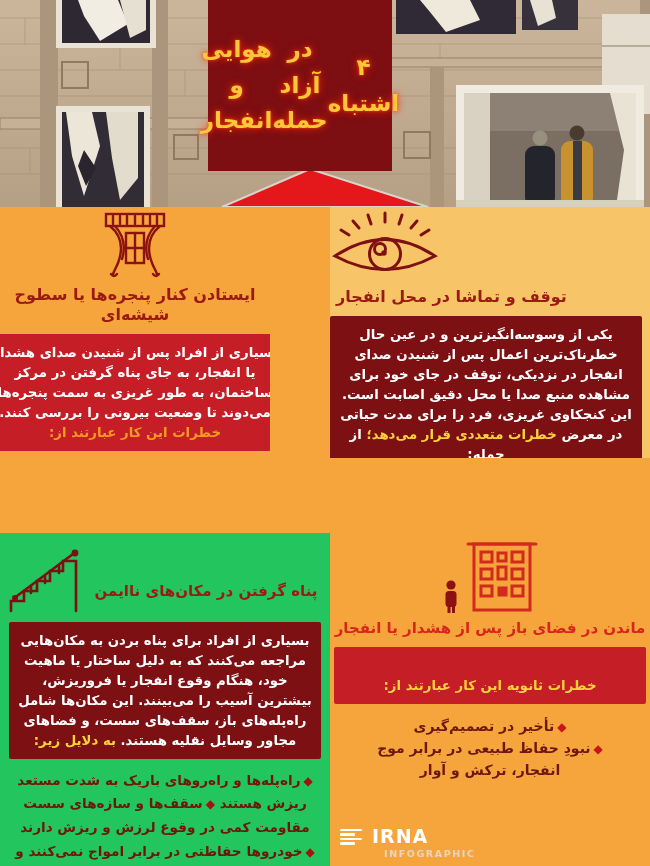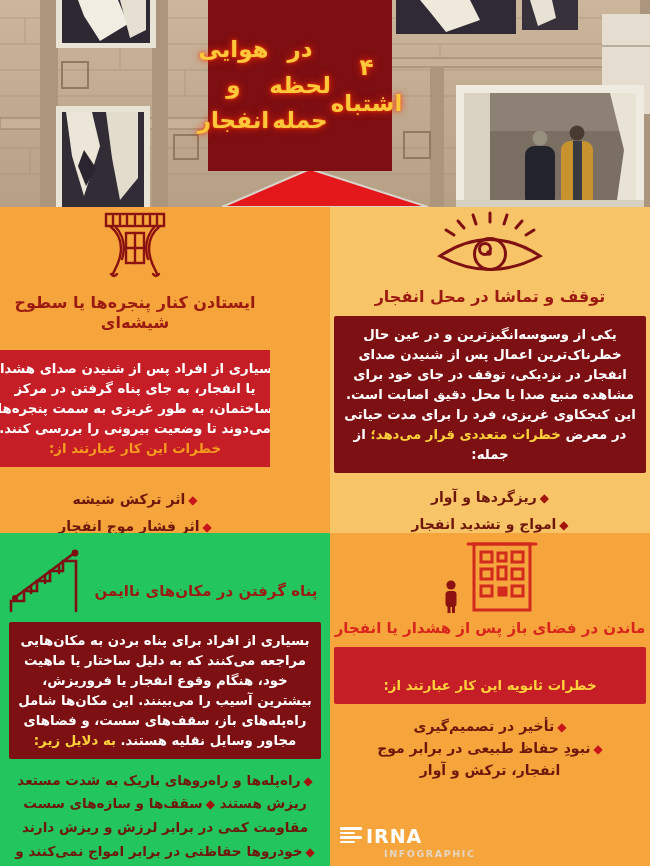--- a/index.html
+++ b/index.html
@@ -12,22 +12,22 @@
 
   
   .banner{position:absolute;left:208px;top:0;width:184px;height:171px;background:#7D0E12;
           display:flex;flex-direction:row;justify-content:center;align-items:center;text-align:center;}
   .banner .bl{color:#FFC83B;font-weight:bold;font-size:23px;line-height:1.55;
               text-shadow:0 0 9px rgba(255,45,0,.95),0 0 3px rgba(255,80,0,.9);}
   .roof{position:absolute;left:0;top:0;width:650px;height:207px;pointer-events:none;}
 
   
   .quad{position:absolute;overflow:hidden;display:flex;flex-direction:column;align-items:center;}
-  .q1{left:0;top:207px;width:270px;height:326px;background:#F5A53C;gap:8px;}
-  .q2{left:330px;top:207px;width:320px;height:326px;background:#F7C468;}
+  .q1{left:0;top:207px;width:270px;height:326px;background:#F5A53C;}
+  .q2{left:330px;top:207px;width:320px;height:251px;background:#F7C468;align-items:flex-end;}
   .q3{left:0;top:533px;width:330px;height:333px;background:#22c55e;}
   .q4{left:330px;top:533px;width:320px;height:333px;background:#F5A53C;}
 
   .q-title{margin:4px 6px 0;color:#9B1A12;font-weight:bold;font-size:16px;text-align:center;line-height:1.25;}
   .q4 .q-title{color:#D8251D;font-size:15px;white-space:nowrap;margin-top:2px;text-align:center;}
   .q3 .title-row{display:flex;align-items:center;justify-content:center;gap:2px;margin-top:10px;}
   .q3 .q-title{font-size:15px;margin-top:26px;}
 
   .q-box{width:296px;border-radius:2px;padding:9px 8px 8px;margin-top:9px;
          text-align:center;font-weight:bold;font-size:13.3px;line-height:1.5;color:#FFFFFF;}
@@ -39,21 +39,21 @@
   .q-bullets{list-style:none;margin:11px 0 0;padding:0;text-align:center;}
   .q-bullets li{font-weight:bold;font-size:14px;line-height:1.95;color:#6E180D;}
   .dia{color:#C8151B;font-size:12px;margin-left:3px;}
   .q2 .dia,.q3 .dia{color:#A3140E;}
   .bullets-inline{margin:10px 14px 0;text-align:center;font-weight:bold;font-size:13.6px;line-height:1.75;color:#6E180D;}
 
   .icon-wrap{margin-top:4px;line-height:0;}
 
   
   .irna{position:absolute;left:10px;bottom:7px;text-align:left;direction:ltr;}
-  .irna-top{display:flex;align-items:flex-start;gap:4px;}
+  .irna-top{display:flex;align-items:center;gap:10px;}
   .irna-bars{display:flex;flex-direction:column;gap:2px;}
   .irna-bars i{display:block;height:2.5px;background:#FFFFFF;border-radius:1px;}
   .irna-bars i:nth-child(1){width:22px;}
   .irna-bars i:nth-child(2){width:15px;}
   .irna-bars i:nth-child(3){width:22px;}
   .irna-bars i:nth-child(4){width:15px;}
   .irna-name{color:#FFFFFF;font-weight:bold;font-size:19px;letter-spacing:1px;line-height:1;}
   .irna-sub{color:#E3D6C4;font-weight:bold;font-size:9.5px;letter-spacing:1.6px;margin-top:2px;margin-left:44px;}
 </style>
 </head>
@@ -134,21 +134,21 @@
       <rect x="456" y="200" width="188" height="7" fill="#d6d0c1"></rect>
     </svg>
 
     <svg class="roof" viewBox="0 0 650 207">
       <polygon points="310,169 222,207 428,207" fill="#E4171B" stroke="#d9d4ca" stroke-width="2"></polygon>
     </svg>
   </div>
 
   <div class="banner">
     <div class="bl">۴ اشتباه</div>
-    <div class="bl">در لحظه حمله</div>
+    <div class="bl">در آزاد حمله</div>
     <div class="bl">هوایی و انفجار</div>
   </div>
 
   <section class="quad q1">
     <div class="icon-wrap">
       <svg width="68" height="70" viewBox="0 0 68 70" fill="none" stroke="#8B1210" stroke-width="2.4" stroke-linecap="round">
         <rect x="5" y="3" width="58" height="12"></rect>
         <line x1="12" y1="5" x2="12" y2="13"></line>
           <line x1="19" y1="5" x2="19" y2="13"></line>
         <line x1="26" y1="5" x2="26" y2="13"></line>
@@ -165,25 +165,20 @@
         <path d="M54 15 C45 25 43 35 47 48"></path>
         <path d="M10 63 q3 4 6 0"></path>
           <path d="M52 63 q3 4 6 0"></path>
       </svg>
     </div>
     <h2 class="q-title">ایستادن کنار پنجره‌ها یا سطوح شیشه‌ای</h2>
     <div class="q-box box-red">
       <span>بسیاری از افراد پس از شنیدن صدای هشدار یا انفجار، به جای پناه گرفتن در مرکز ساختمان، به طور غریزی به سمت پنجره‌ها می‌دوند تا وضعیت بیرونی را بررسی کنند. </span>
       <span class="hl-orange">خطرات این کار عبارتند از:</span>
     </div>
-    <ul class="q-bullets">
-      <li><span class="dia">◆</span><span>اثر ترکش شیشه</span></li>
-      <li><span class="dia">◆</span><span>اثر فشار موج انفجار</span></li>
-      <li><span class="dia">◆</span><span>ریزش سازه اطراف پنجره</span></li>
-    </ul>
   </section>
 
   <section class="quad q2">
     <div class="icon-wrap">
       <svg width="110" height="72" viewBox="0 0 110 72" fill="none" stroke="#7E1013" stroke-width="3" stroke-linecap="round">
         <line x1="55" y1="2" x2="55" y2="11"></line>
         <line x1="38" y1="4" x2="41" y2="13"></line>
           <line x1="72" y1="4" x2="69" y2="13"></line>
         <line x1="23" y1="10" x2="29" y2="17"></line>
           <line x1="87" y1="10" x2="81" y2="17"></line>
@@ -222,21 +217,21 @@
             <line x1="52" y1="19" x2="52" y2="26"></line>
         </svg>
       </span>
     </div>
     <div class="q-box box-maroon">
       <span>بسیاری از افراد برای پناه بردن به مکان‌هایی مراجعه می‌کنند که به دلیل ساختار یا ماهیت خود، هنگام وقوع انفجار یا فروریزش، بیشترین آسیب را می‌بینند. این مکان‌ها شامل راه‌پله‌های باز، سقف‌های سست، و فضاهای مجاور وسایل نقلیه هستند. </span>
       <span class="hl-yellow">به دلایل زیر:</span>
     </div>
     <p class="bullets-inline">
       <span class="dia">◆</span><span>راه‌پله‌ها و راه‌روهای باریک به شدت مستعد ریزش هستند</span>
-      <span class="dia">◆</span><span>سقف‌ها و سازه‌های سست مقاومت کمی در برابر لرزش و ریزش دارند</span>
+      <span class="dia">◆</span><span>سقف‌ها و سازه‌های سست مقاومت کمی در وقوع لرزش و ریزش دارند</span>
       <span class="dia">◆</span><span>خودروها حفاظتی در برابر امواج نمی‌کنند و خود منبع تولید ترکش و احتمال آتش‌سوزی هستند</span>
     </p>
   </section>
 
   <section class="quad q4">
     <div class="icon-wrap">
       <svg width="104" height="80" viewBox="0 0 104 80" fill="none" stroke="#D22B1D" stroke-width="3" stroke-linecap="round">
         <line x1="30" y1="7" x2="98" y2="7"></line>
         <rect x="36" y="7" width="56" height="66"></rect>
         <rect x="43" y="15" width="11" height="10"></rect>

